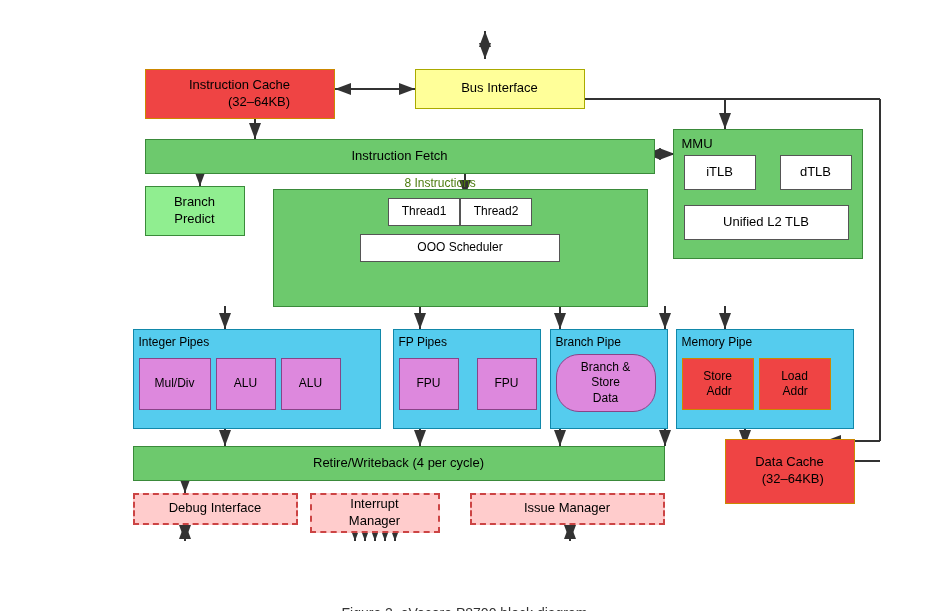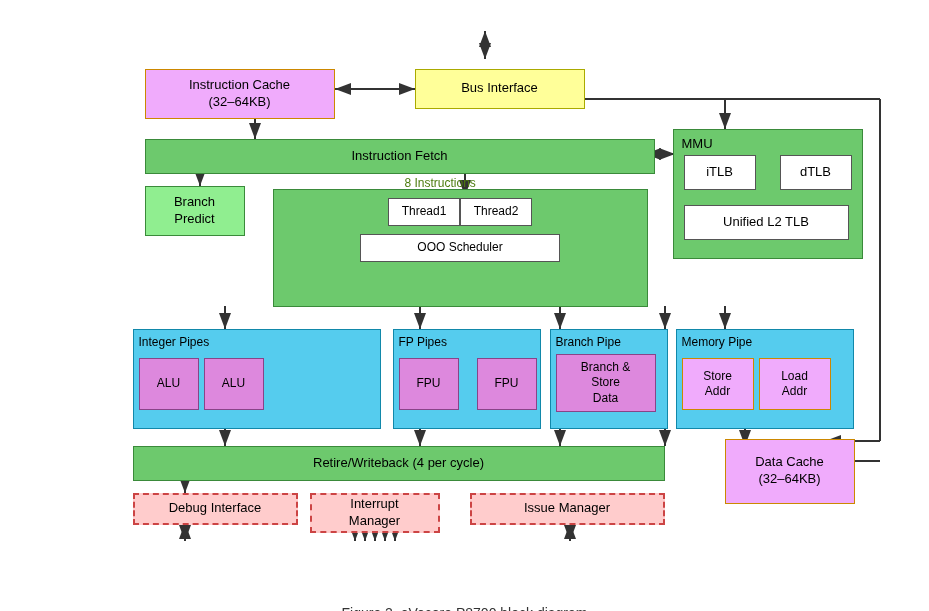--- a/index.html
+++ b/index.html
@@ -25,21 +25,21 @@
       display: flex;
       align-items: center;
       justify-content: center;
       text-align: center;
       font-size: 13px;
       line-height: 1.3;
     }
     .green { background: #6dc96d; border-color: #3a8a3a; }
     .light-green { background: #90ee90; border-color: #3a8a3a; }
     .yellow { background: #ffff99; border-color: #aaaa00; }
-    .orange { background: #f0abfc; border-color: #cc8800; }
+    .orange { background: #ef4444; border-color: #cc8800; text-align: right; }
     .cyan { background: #55ccee; border-color: #1188aa; }
     .purple { background: #dd88dd; border-color: #884488; }
     .pink-dashed {
       background: #ffcccc;
       border: 2px dashed #cc4444;
     }
     .white-border { background: #fff; border: 1.5px solid #555; }
     .caption {
       position: absolute;
       text-align: center;
@@ -173,20 +173,23 @@
 
     <div class="block white-border" style="position:absolute;top:44px;left:50%;transform:translateX(-50%);width:200px;height:28px;font-size:12px;">
       <span>OOO Scheduler</span>
     </div>
 
   </div>
 
   <div class="block cyan" style="left:108px;top:308px;width:248px;height:100px;flex-direction:column;justify-content:flex-start;align-items:flex-start;padding:5px;">
     <span style="font-size:12px;margin-bottom:8px;">Integer Pipes</span>
     <div style="display:flex;gap:5px;">
+      <div class="block purple" style="position:static;width:72px;height:52px;font-size:12px;">
+        <span>Mul/Div</span>
+      </div>
       <div class="block purple" style="position:static;width:60px;height:52px;font-size:12px;">
         <span>ALU</span>
       </div>
       <div class="block purple" style="position:static;width:60px;height:52px;font-size:12px;">
         <span>ALU</span>
       </div>
     </div>
   </div>
 
   <div class="block cyan" style="left:368px;top:308px;width:148px;height:100px;flex-direction:column;justify-content:flex-start;align-items:flex-start;padding:5px;">
@@ -196,21 +199,21 @@
         <span>FPU</span>
       </div>
       <div class="block purple" style="position:static;width:60px;height:52px;font-size:12px;">
         <span>FPU</span>
       </div>
     </div>
   </div>
 
   <div class="block cyan" style="left:525px;top:308px;width:118px;height:100px;flex-direction:column;justify-content:flex-start;align-items:flex-start;padding:5px;">
     <span style="font-size:12px;margin-bottom:4px;">Branch Pipe</span>
-    <div class="block purple" style="position:static;width:100px;height:58px;font-size:12px;">
+    <div class="block purple" style="position:static;width:100px;height:58px;font-size:12px;border-radius:23px;">
       <span>Branch &amp;<br>Store<br>Data</span>
     </div>
   </div>
 
   <div class="block cyan" style="left:651px;top:308px;width:178px;height:100px;flex-direction:column;justify-content:flex-start;align-items:flex-start;padding:5px;">
     <span style="font-size:12px;margin-bottom:8px;">Memory Pipe</span>
     <div style="display:flex;gap:5px;">
       <div class="block orange" style="position:static;width:72px;height:52px;font-size:12px;">
         <span>Store<br>Addr</span>
       </div>

